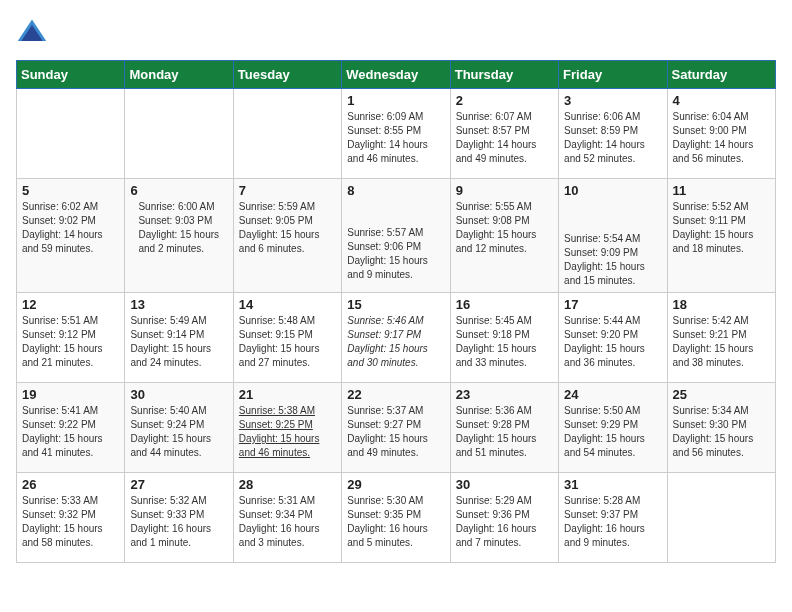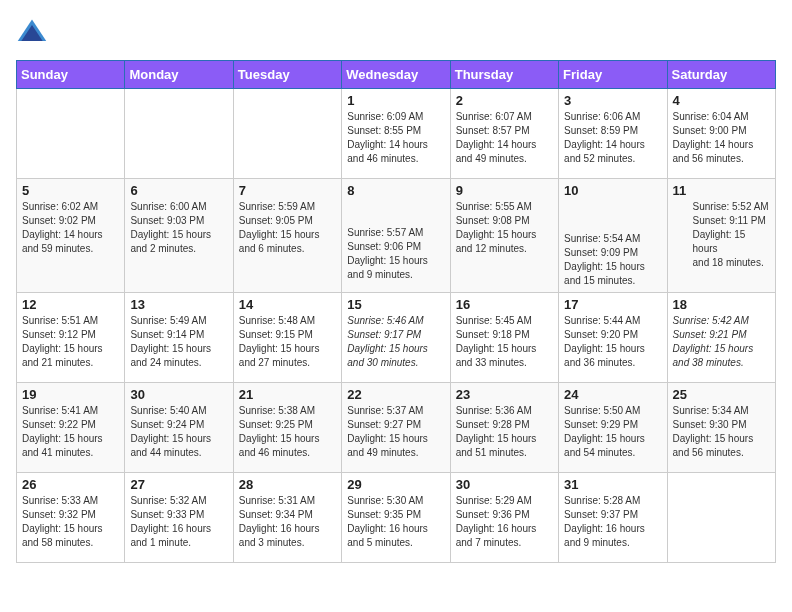--- a/index.html
+++ b/index.html
@@ -41,21 +41,21 @@
     .location-title {
       font-size: 16px;
       color: #333;
     }
     table {
       width: 100%;
       border-collapse: collapse;
       table-layout: fixed;
     }
     thead tr th {
-      background-color: #8b5cf6;
+      background-color: #15803d;
       color: #fff;
       font-size: 13px;
       font-weight: bold;
       padding: 6px 4px;
       text-align: left;
       border: 1px solid #2a6db5;
     }
     tbody tr td {
       vertical-align: top;
       border: 1px solid #ccc;
@@ -151,21 +151,21 @@
       <tr>
         <td>
           <span class="day-number">5</span>
           <div class="day-info" style="white-space: pre-line;">Sunrise: 6:02 AM
 Sunset: 9:02 PM
 Daylight: 14 hours
 and 59 minutes.</div>
         </td>
         <td>
           <span class="day-number">6</span>
-          <div class="day-info" style="white-space: pre-line;">Sunrise: 6:00 AM
+          <div class="day-info" style="white-space: pre-line; margin-left: 8px;">Sunrise: 6:00 AM
 Sunset: 9:03 PM
 Daylight: 15 hours
 and 2 minutes.</div>
         </td>
         <td>
           <span class="day-number">7</span>
           <div class="day-info" style="white-space: pre-line;">Sunrise: 5:59 AM
 Sunset: 9:05 PM
 Daylight: 15 hours
 and 6 minutes.</div>
@@ -186,21 +186,21 @@
         </td>
         <td>
           <span class="day-number">10</span>
           <div class="day-info" style="white-space: pre-line; margin-top: 34px;">Sunrise: 5:54 AM
 Sunset: 9:09 PM
 Daylight: 15 hours
 and 15 minutes.</div>
         </td>
         <td>
           <span class="day-number">11</span>
-          <div class="day-info" style="white-space: pre-line; margin-left: 20px;">Sunrise: 5:52 AM
+          <div class="day-info" style="white-space: pre-line;">Sunrise: 5:52 AM
 Sunset: 9:11 PM
 Daylight: 15 hours
 and 18 minutes.</div>
         </td>
       </tr>
       <tr>
         <td>
           <span class="day-number">12</span>
           <div class="day-info" style="white-space: pre-line;">Sunrise: 5:51 AM
 Sunset: 9:12 PM
@@ -237,21 +237,21 @@
         </td>
         <td>
           <span class="day-number">17</span>
           <div class="day-info" style="white-space: pre-line;">Sunrise: 5:44 AM
 Sunset: 9:20 PM
 Daylight: 15 hours
 and 36 minutes.</div>
         </td>
         <td>
           <span class="day-number">18</span>
-          <div class="day-info" style="white-space: pre-line; font-style: italic;">Sunrise: 5:42 AM
+          <div class="day-info" style="white-space: pre-line;">Sunrise: 5:42 AM
 Sunset: 9:21 PM
 Daylight: 15 hours
 and 38 minutes.</div>
         </td>
       </tr>
       <tr>
         <td>
           <span class="day-number">19</span>
           <div class="day-info" style="white-space: pre-line;">Sunrise: 5:41 AM
 Sunset: 9:22 PM
@@ -260,21 +260,21 @@
         </td>
         <td>
           <span class="day-number">30</span>
           <div class="day-info" style="white-space: pre-line;">Sunrise: 5:40 AM
 Sunset: 9:24 PM
 Daylight: 15 hours
 and 44 minutes.</div>
         </td>
         <td>
           <span class="day-number">21</span>
-          <div class="day-info" style="white-space: pre-line;">Sunrise: 5:38 AM
+          <div class="day-info" style="white-space: pre-line; text-decoration: underline;">Sunrise: 5:38 AM
 Sunset: 9:25 PM
 Daylight: 15 hours
 and 46 minutes.</div>
         </td>
         <td>
           <span class="day-number">22</span>
           <div class="day-info" style="white-space: pre-line;">Sunrise: 5:37 AM
 Sunset: 9:27 PM
 Daylight: 15 hours
 and 49 minutes.</div>

